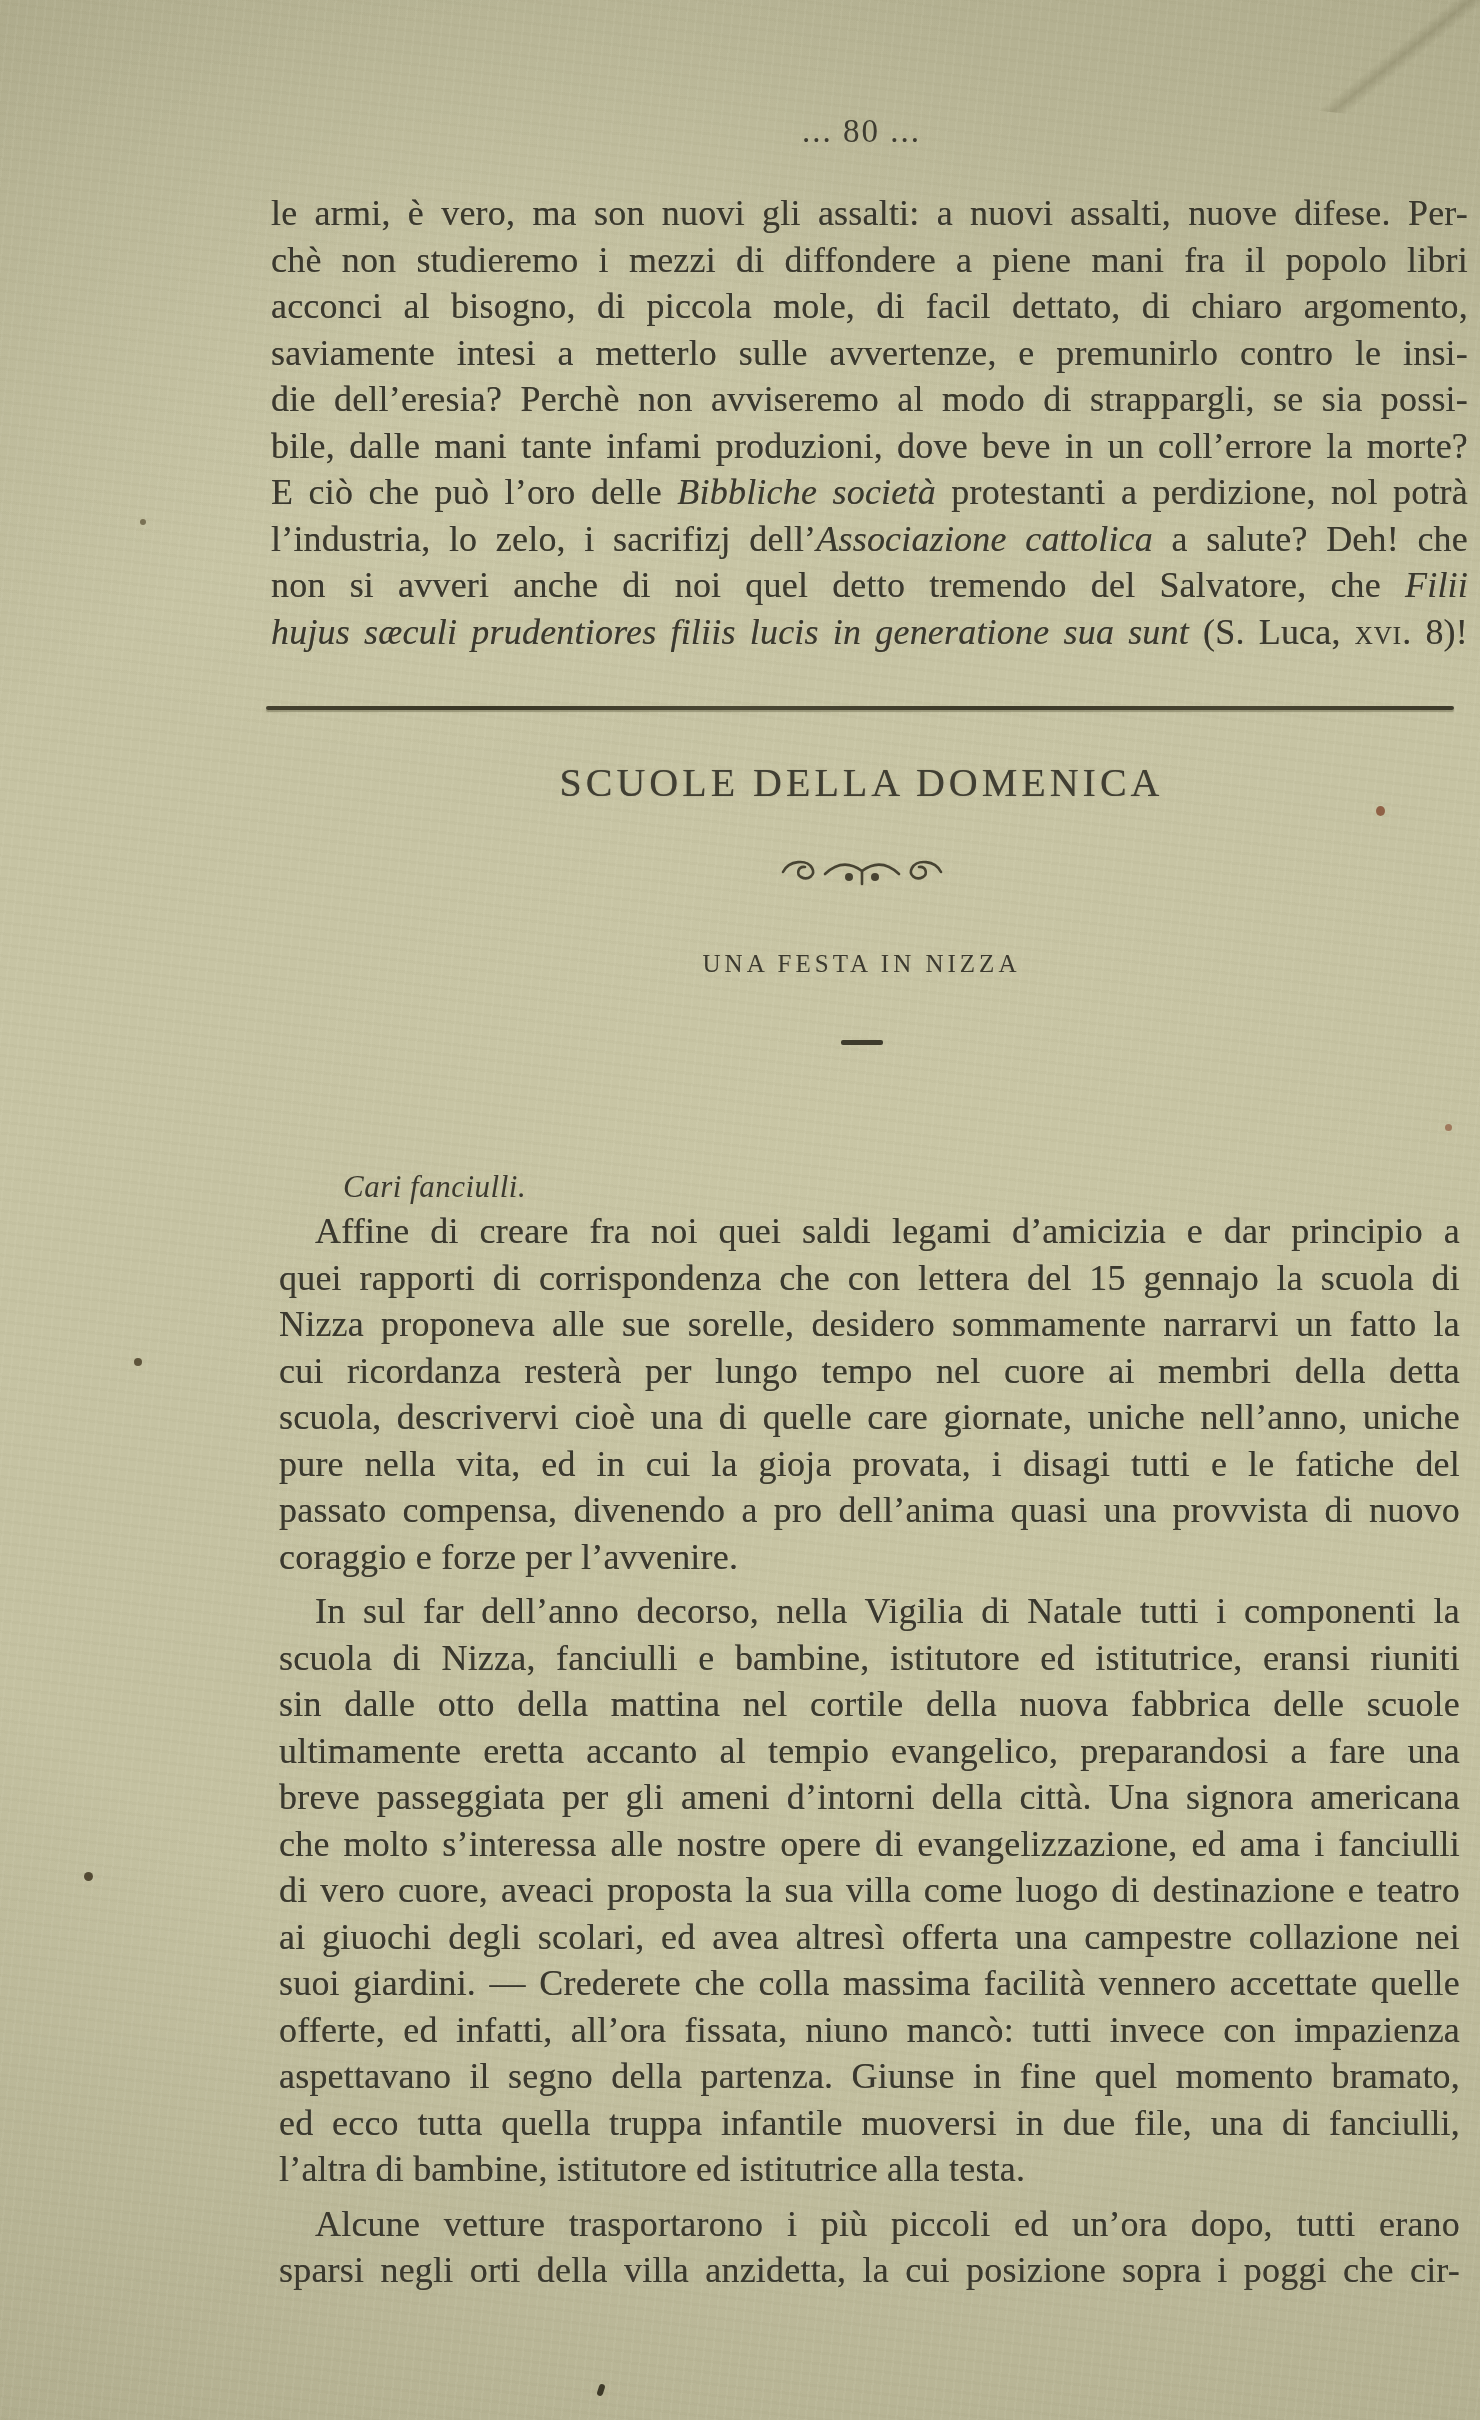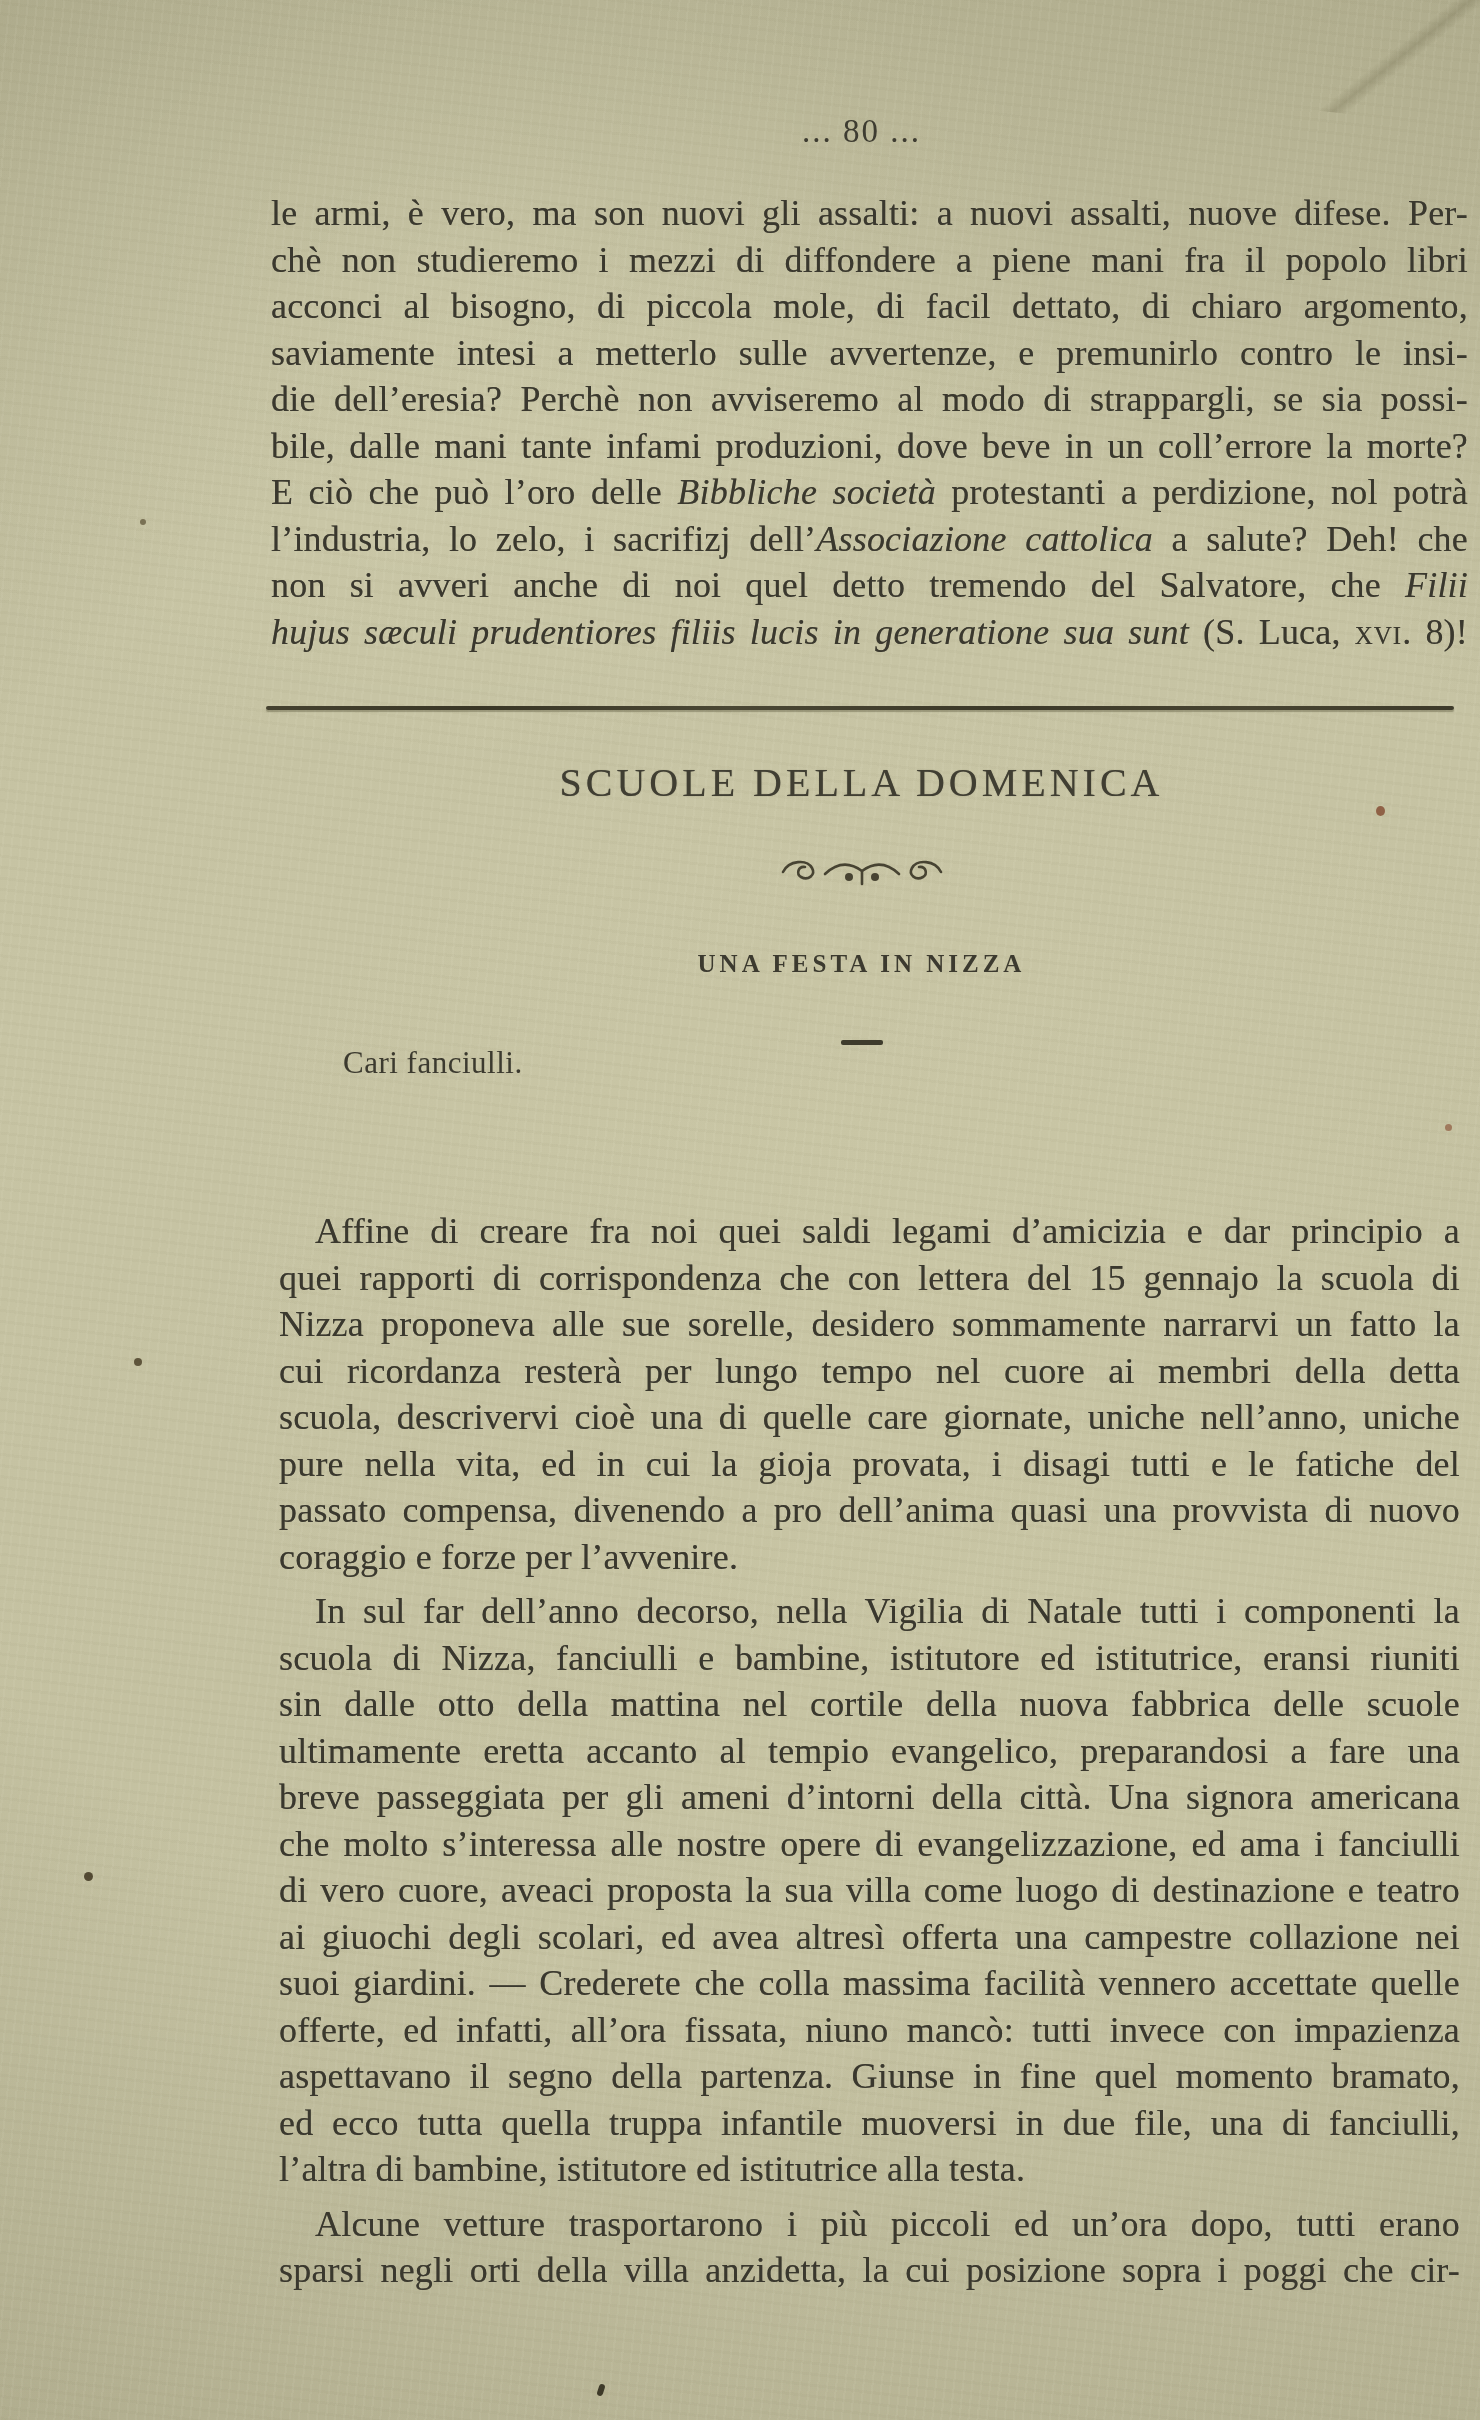--- a/index.html
+++ b/index.html
@@ -57,30 +57,30 @@
     position:absolute;top:758px;left:263px;width:1197px;margin:0;
     text-align:center;font-size:40px;line-height:50px;font-weight:normal;
     letter-spacing:4px;color:#403e32;
     text-shadow:0 0 .8px rgba(58,56,46,.6);
     font-family:Liberation Serif, serif;
   }
   .ornament{position:absolute;top:853px;left:263px;width:1197px;text-align:center;}
   .ornament svg{display:inline-block;}
   .subtitle{
     position:absolute;top:946px;left:263px;width:1197px;margin:0;
-    text-align:center;font-size:25px;line-height:36px;font-weight:bold;
+    text-align:center;font-size:25px;line-height:36px;font-weight:normal;
     letter-spacing:4px;color:#3c3a2f;
   }
   .dash{
     position:absolute;top:1040px;left:841px;width:42px;height:5px;
     background:#3e3b2c;border-radius:2px;
   }
   .salutation{
-    position:absolute;top:1040px;left:343px;
-    font-size:31px;line-height:46px;color:#3c3a2f;
+    position:absolute;top:1164px;left:343px;
+    font-style:italic;font-size:31px;line-height:46px;color:#3c3a2f;
     letter-spacing:.5px;
   }
   .speck{position:absolute;border-radius:50%;pointer-events:none;}
   .speck.s1{top:1872px;left:84px;width:9px;height:9px;background:rgba(55,45,25,.8);}
   .speck.s2{top:1358px;left:134px;width:8px;height:8px;background:rgba(60,48,26,.75);}
   .speck.s3{top:806px;left:1376px;width:9px;height:10px;background:rgba(120,55,30,.7);}
   .speck.s4{top:2384px;left:598px;width:6px;height:12px;background:rgba(40,36,22,.85);border-radius:3px;transform:rotate(18deg);}
   .speck.s5{top:519px;left:140px;width:6px;height:6px;background:rgba(70,58,32,.6);}
   .speck.s6{top:1124px;left:1445px;width:7px;height:7px;background:rgba(125,60,35,.55);}
 </style>

